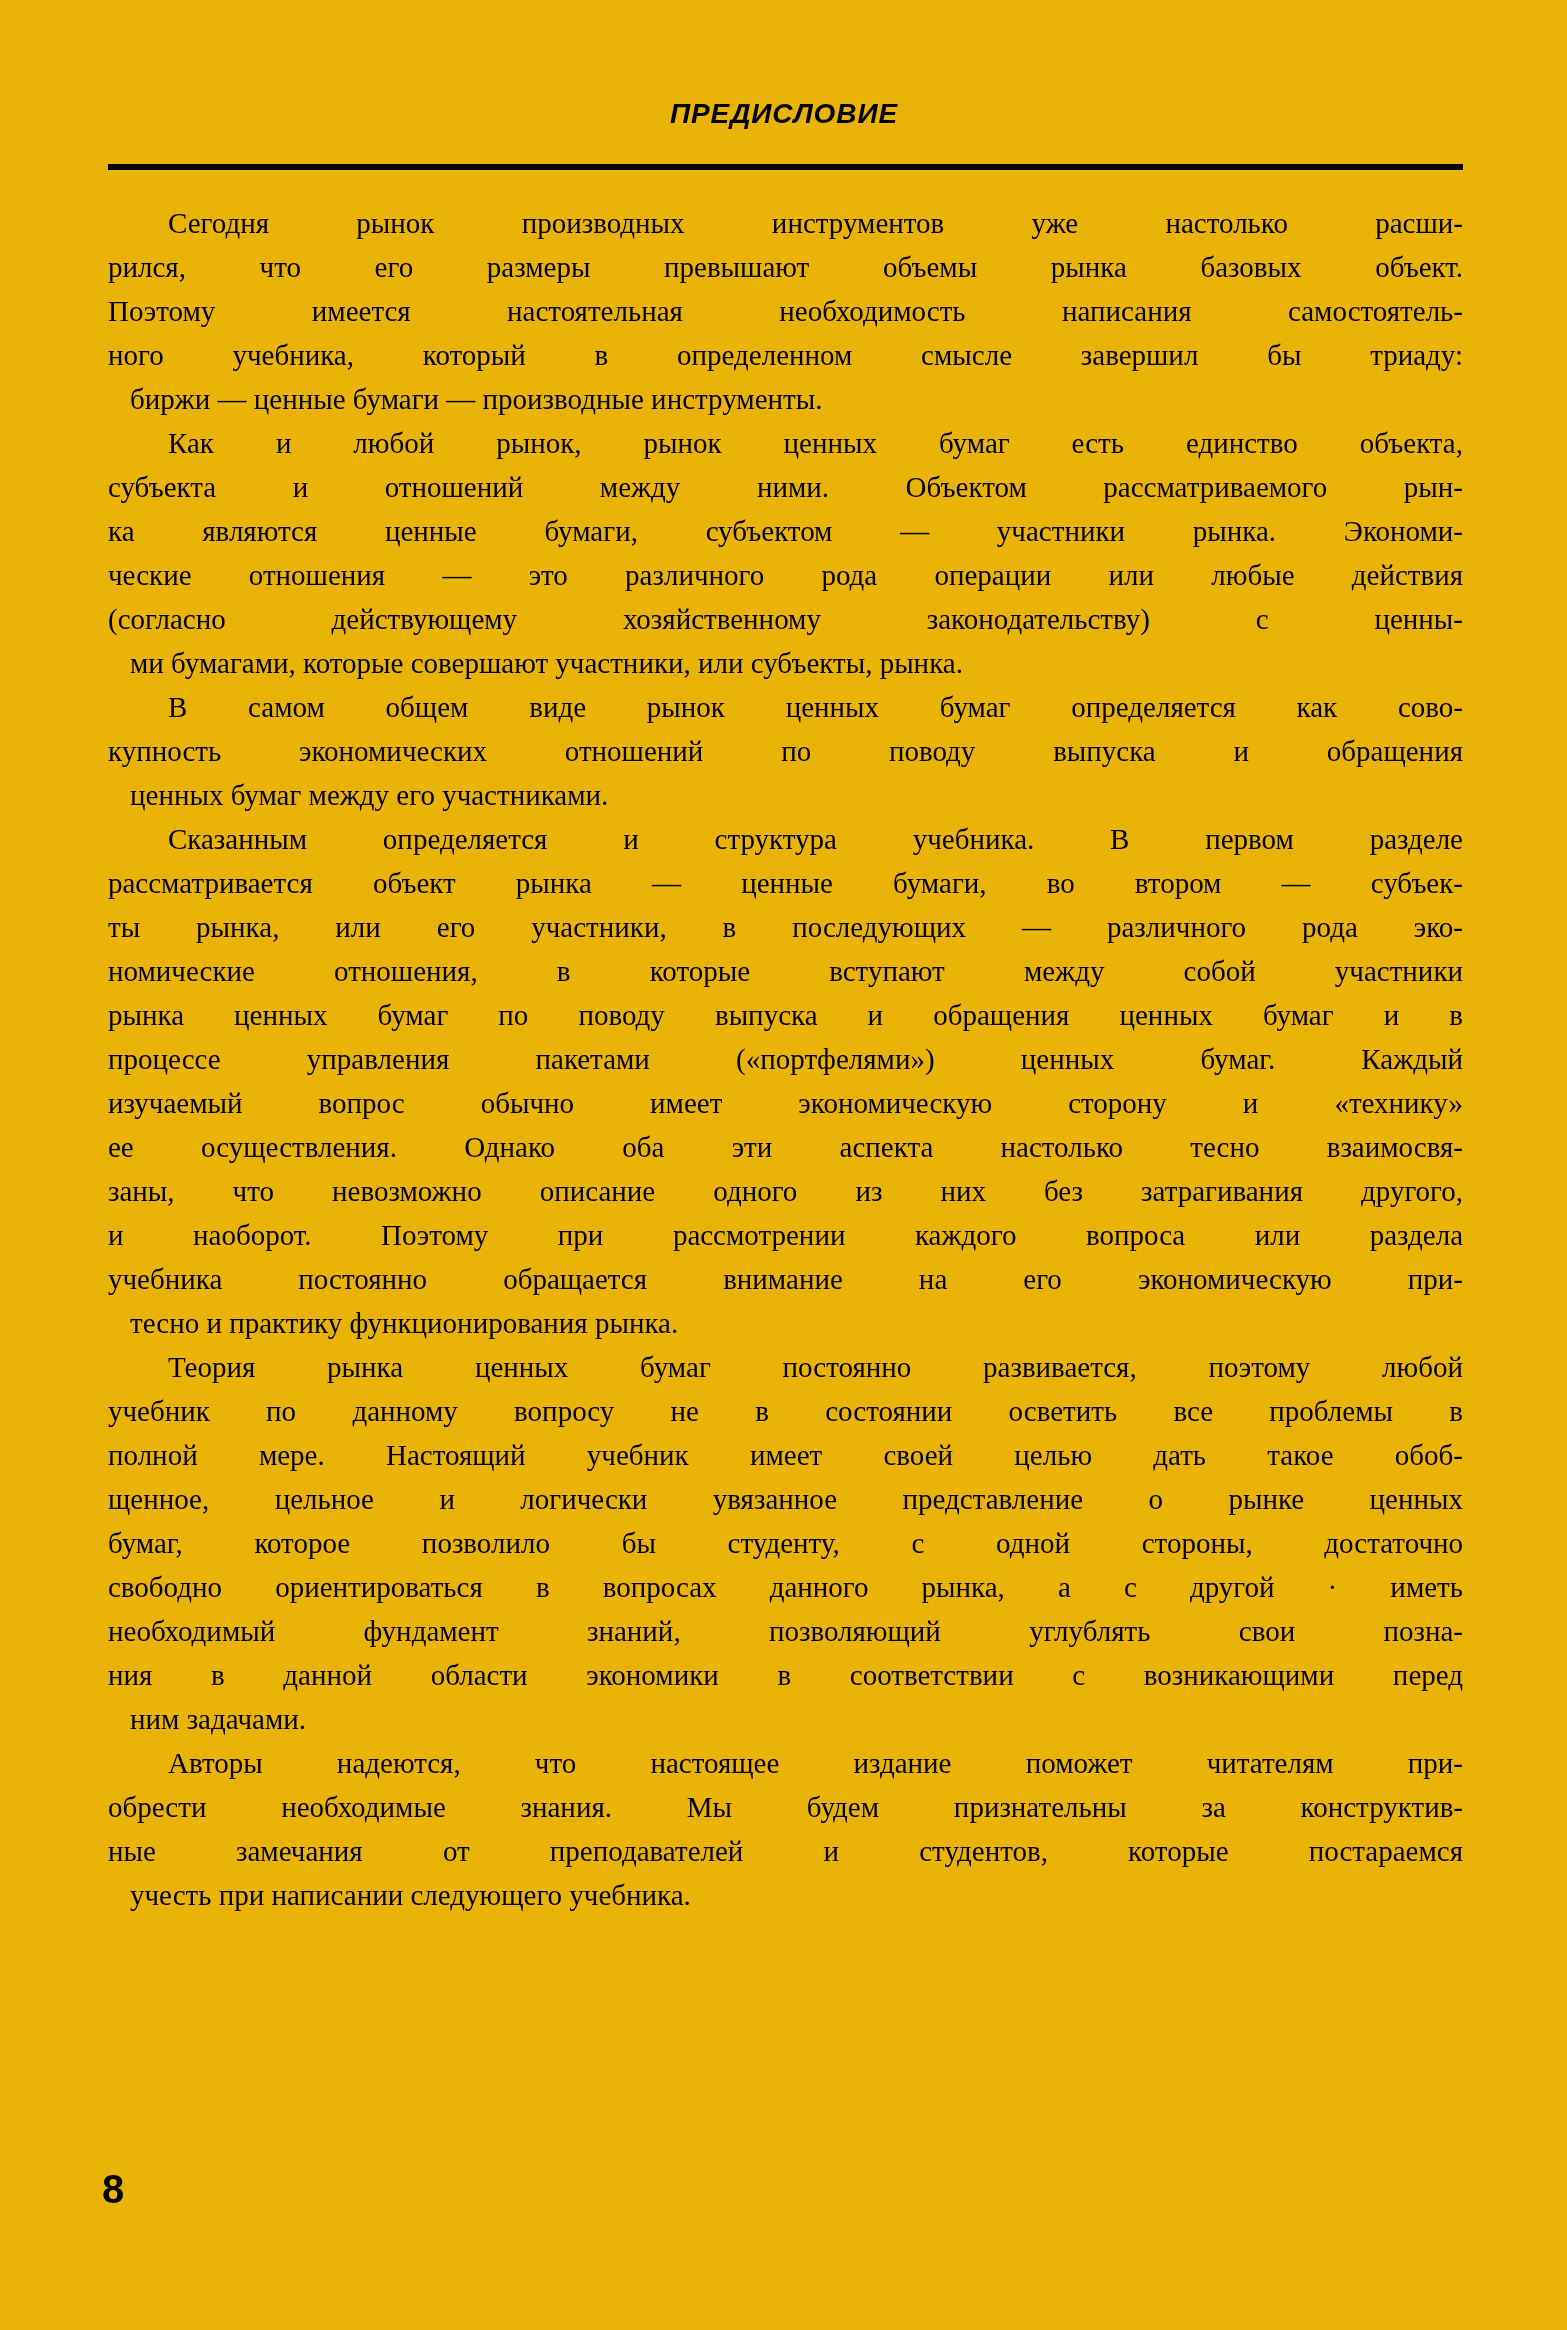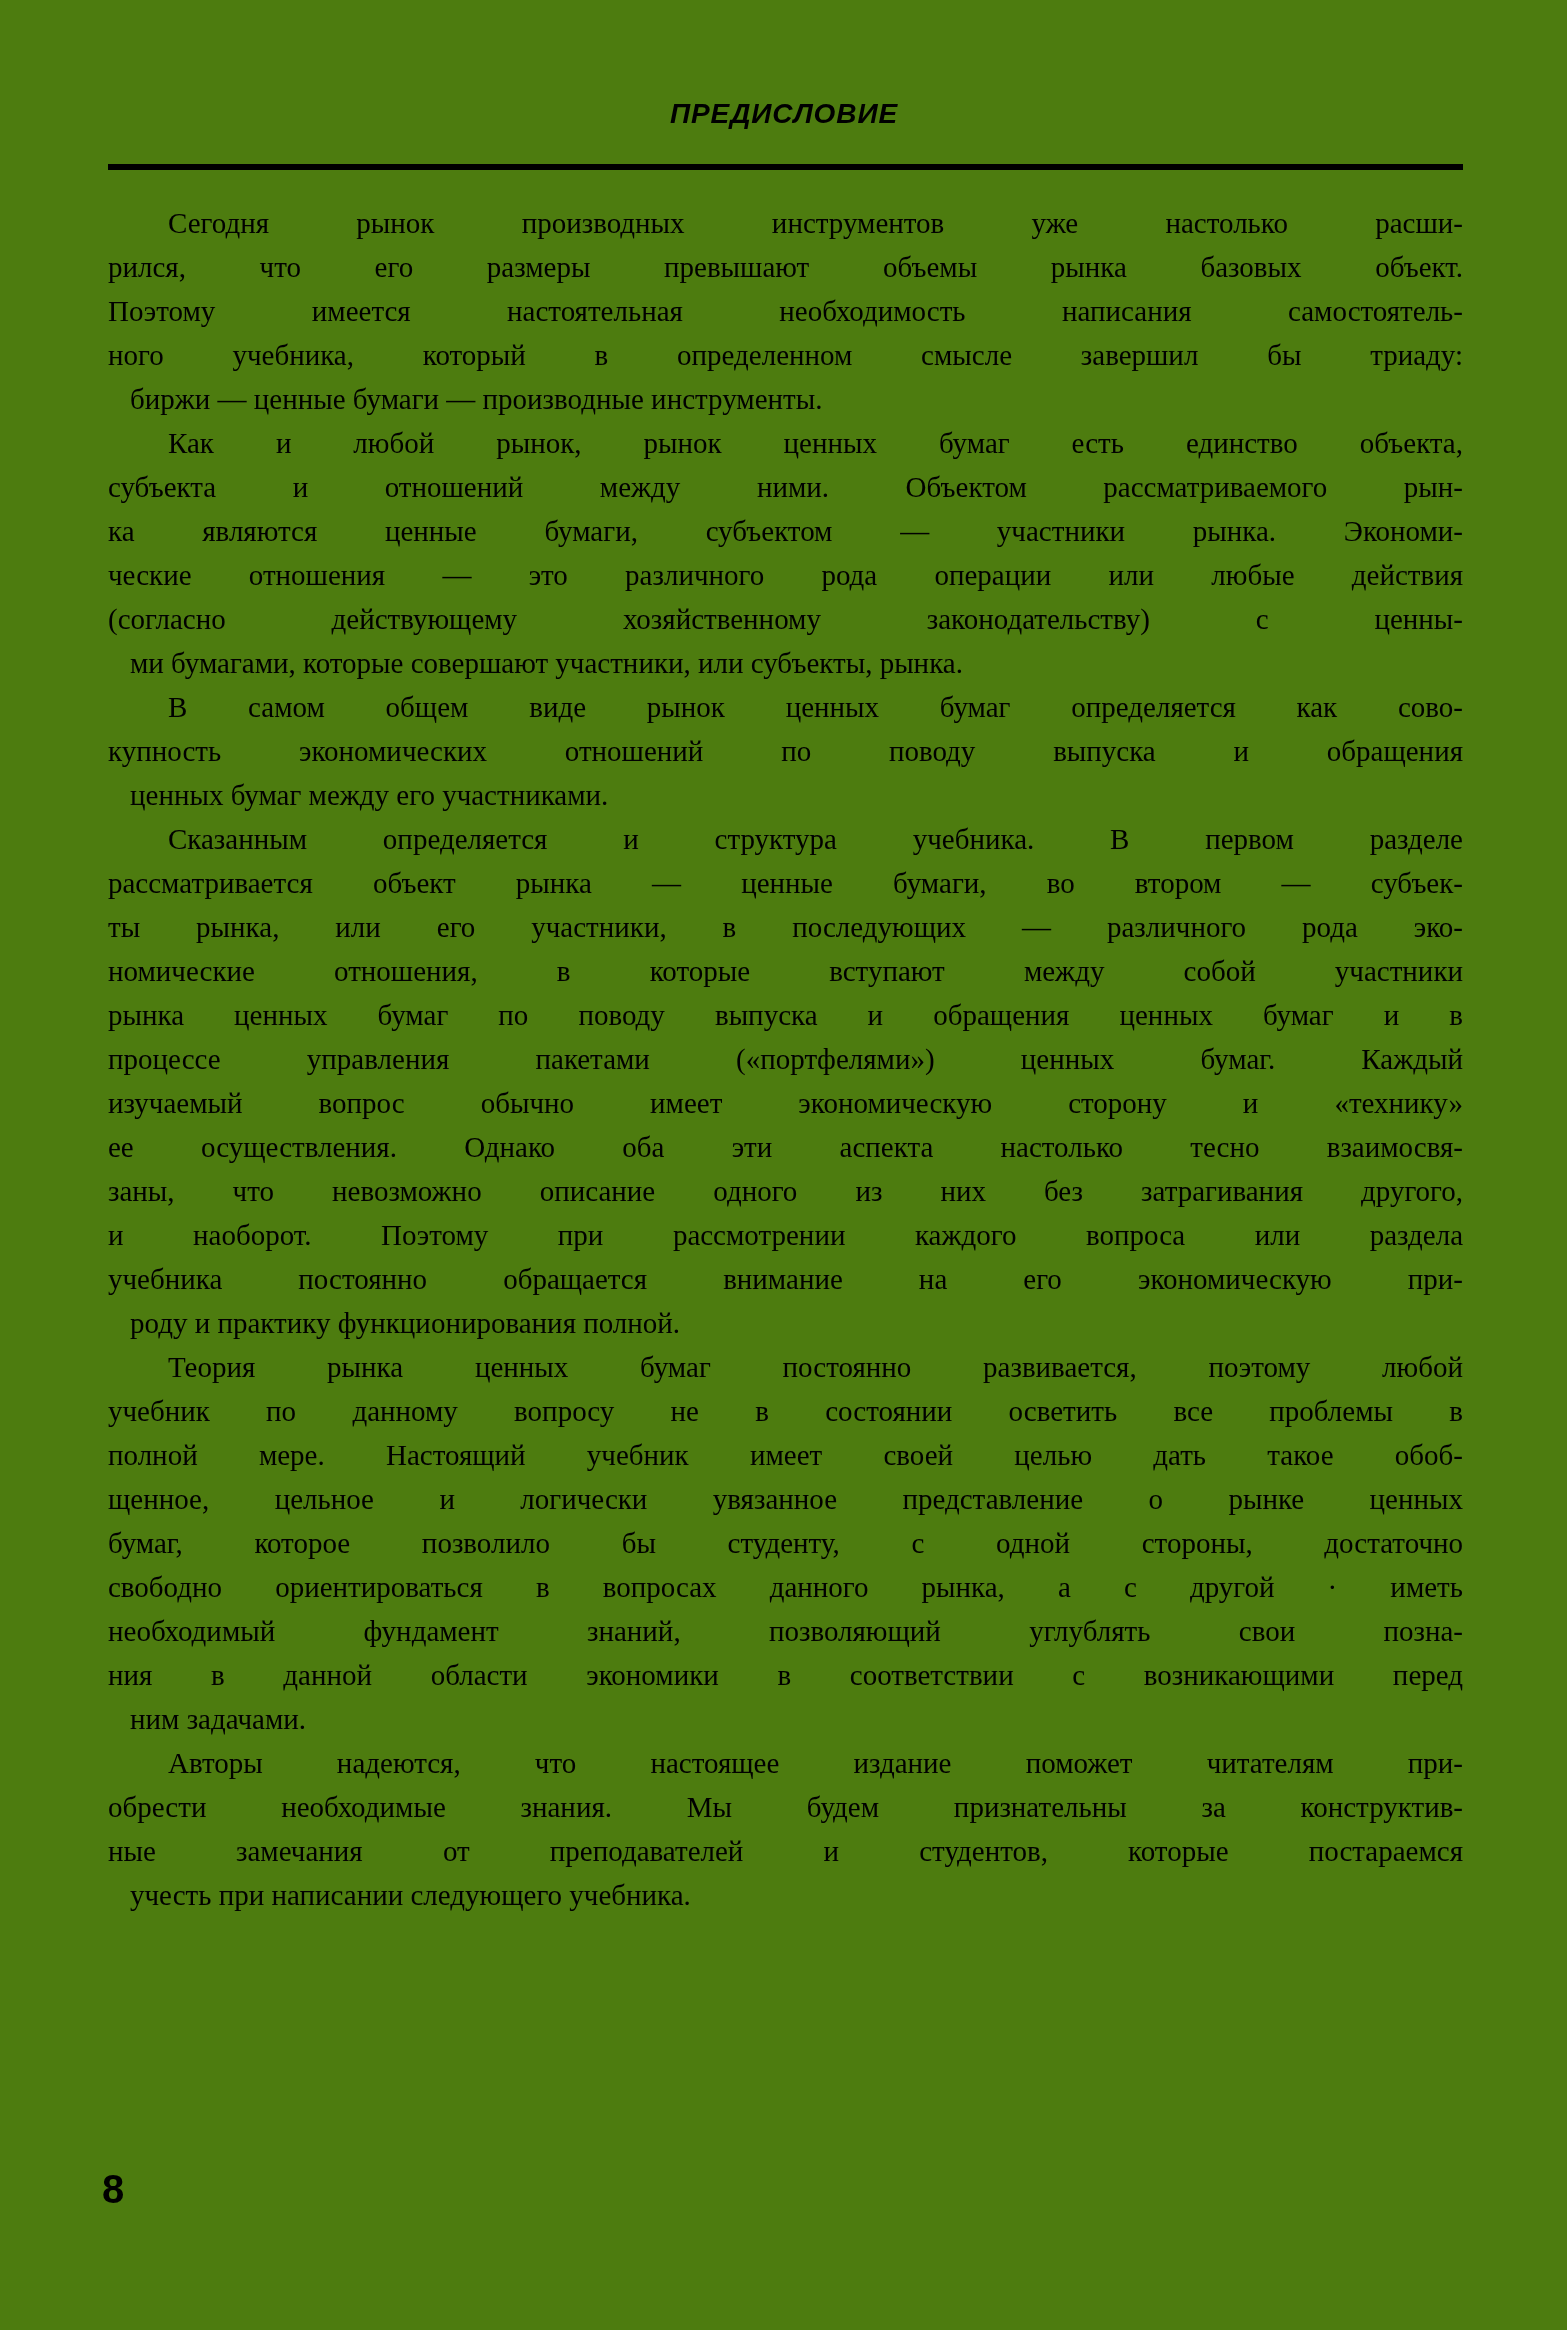--- a/index.html
+++ b/index.html
@@ -4,21 +4,21 @@
 <style>
   html, body {
     margin: 0;
     padding: 0;
     background: #ffffff;
   }
   .page {
     position: relative;
     width: 1568px;
     height: 2330px;
-    background: #4d7c0f;
+    background: #eab308;
     overflow: hidden;
     color: #000000;
   }
   .chapter-title {
     position: absolute;
     top: 98px;
     left: 0;
     right: 0;
     text-align: center;
     font-family: "Liberation Sans", "DejaVu Sans", sans-serif;
@@ -103,21 +103,21 @@
         <div class="line">рассматривается объект рынка — ценные бумаги, во втором — субъек-</div>
         <div class="line">ты рынка, или его участники, в последующих — различного рода эко-</div>
         <div class="line">номические отношения, в которые вступают между собой участники</div>
         <div class="line">рынка ценных бумаг по поводу выпуска и обращения ценных бумаг и в</div>
         <div class="line">процессе управления пакетами («портфелями») ценных бумаг. Каждый</div>
         <div class="line">изучаемый вопрос обычно имеет экономическую сторону и «технику»</div>
         <div class="line">ее осуществления. Однако оба эти аспекта настолько тесно взаимосвя-</div>
         <div class="line">заны, что невозможно описание одного из них без затрагивания другого,</div>
         <div class="line">и наоборот. Поэтому при рассмотрении каждого вопроса или раздела</div>
         <div class="line">учебника постоянно обращается внимание на его экономическую при-</div>
-        <div class="line para-end">роду и практику функционирования полной.</div>
+        <div class="line para-end">тесно и практику функционирования рынка.</div>
       </div>
       <div>
         <div class="line indent">Теория рынка ценных бумаг постоянно развивается, поэтому любой</div>
         <div class="line">учебник по данному вопросу не в состоянии осветить все проблемы в</div>
         <div class="line">полной мере. Настоящий учебник имеет своей целью дать такое обоб-</div>
         <div class="line">щенное, цельное и логически увязанное представление о рынке ценных</div>
         <div class="line">бумаг, которое позволило бы студенту, с одной стороны, достаточно</div>
         <div class="line">свободно ориентироваться в вопросах данного рынка, а с другой · иметь</div>
         <div class="line">необходимый фундамент знаний, позволяющий углублять свои позна-</div>
         <div class="line">ния в данной области экономики в соответствии с возникающими перед</div>

